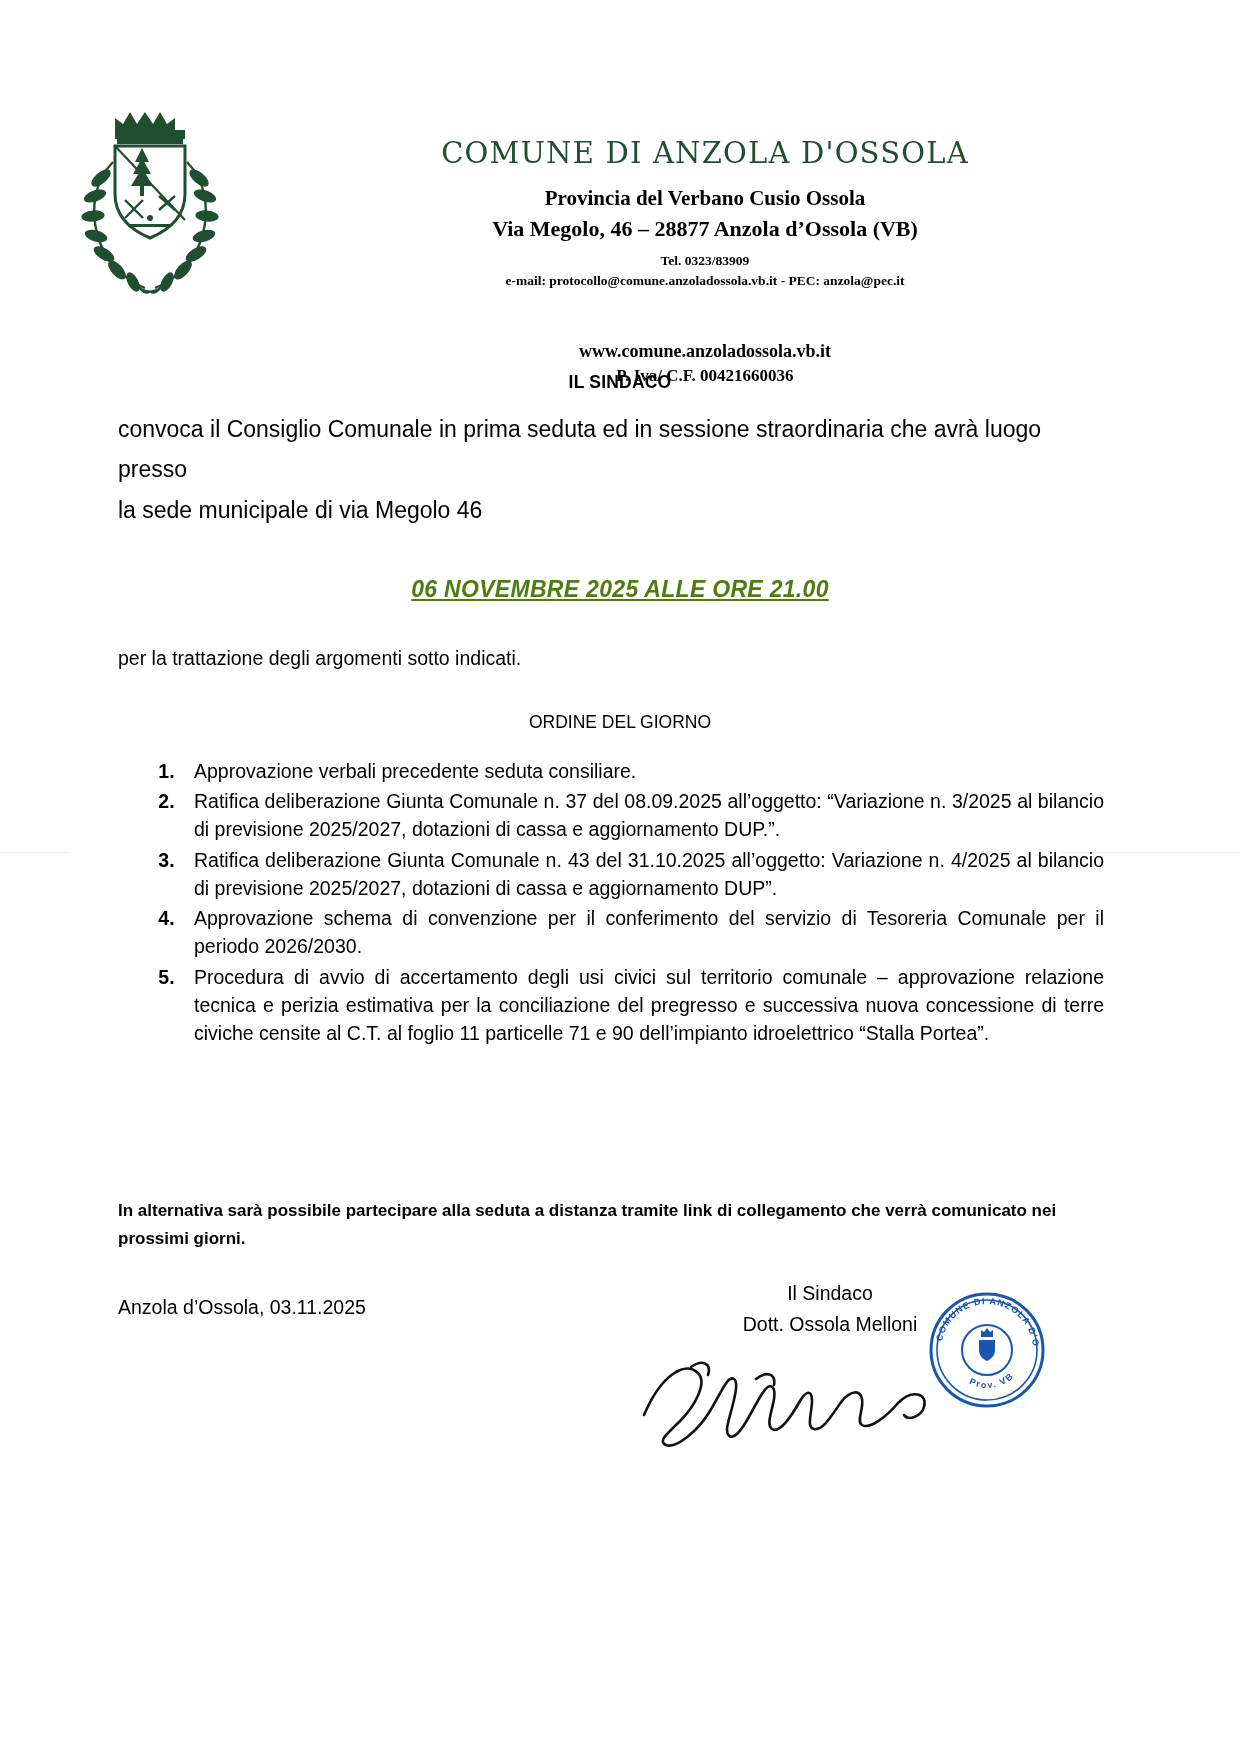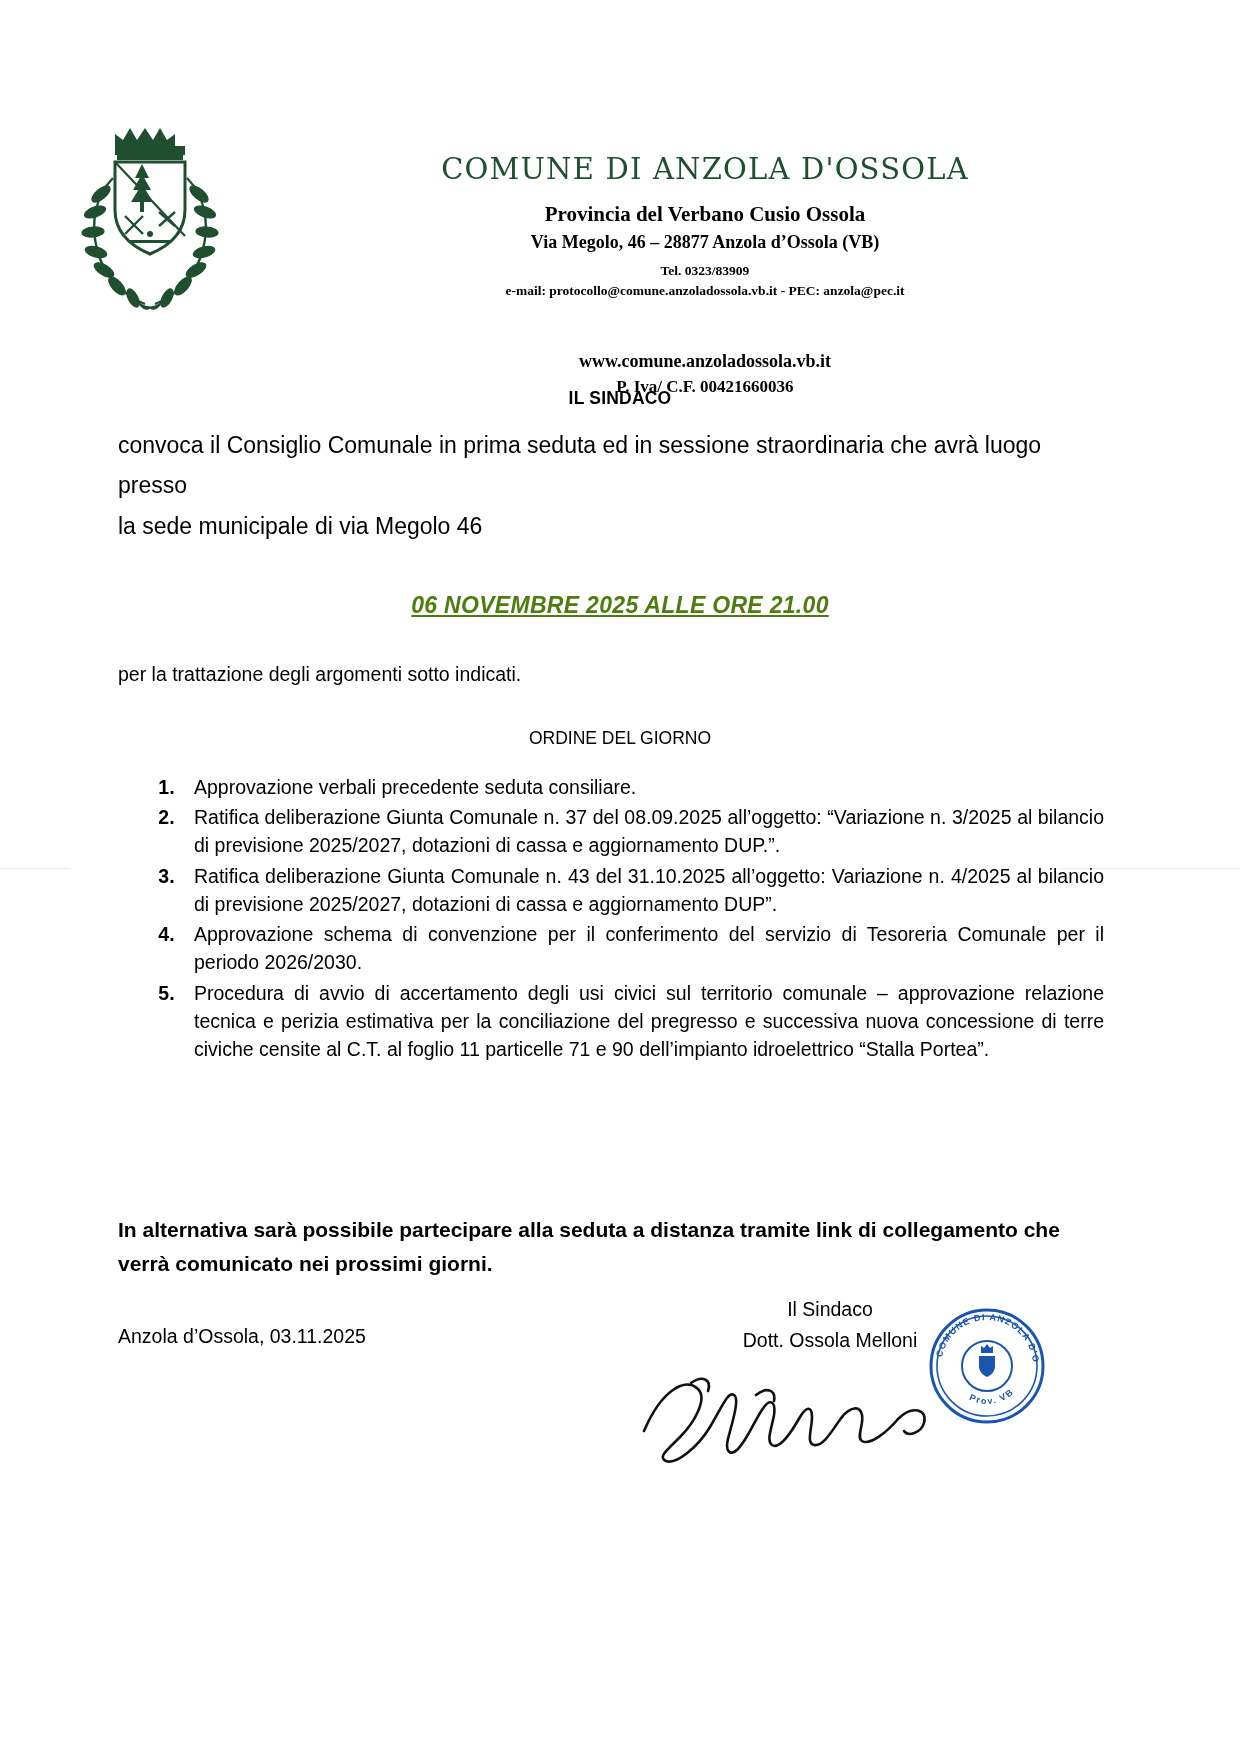--- a/index.html
+++ b/index.html
@@ -11,21 +11,21 @@
     width: 1240px;
     height: 1754px;
     position: relative;
     font-family: "Liberation Sans", sans-serif;
     color: #000000;
     overflow: hidden;
   }
 
   .page {
     position: absolute;
-    top: 16px; left: 0;
+    top: 0; left: 0;
     width: 1240px;
     height: 1352px;
     background: #fff;
   }
 
   
   .header {
     position: absolute;
     top: 96px;
     left: 0;
@@ -59,21 +59,21 @@
     margin-top: 40px;
     white-space: nowrap;
   }
   .hdr-line {
     font-family: "Liberation Serif", serif;
     font-weight: bold;
     color: #000;
     line-height: 1.45;
   }
   .hdr-l1 { font-size: 21px; margin-top: 12px; }
-  .hdr-l2 { font-size: 18px; }
+  .hdr-l2 { font-size: 22px; }
   .hdr-l3 { font-size: 13.5px; margin-top: 6px; }
   .hdr-l4 { font-size: 13.5px; }
   .hdr-l5 { font-size: 18px; margin-top: 48px; }
   .hdr-l6 { font-size: 17px; }
 
   
   .content {
     position: absolute;
     top: 372px;
     left: 136px;
@@ -126,21 +126,21 @@
     text-align: justify;
     font-weight: normal;
   }
   ol.items li::marker {
     font-weight: bold;
   }
 
   .alt-note {
     margin-top: 150px;
     font-weight: bold;
-    font-size: 21px;
+    font-size: 17px;
     line-height: 1.6;
     margin-left: -18px;
   }
   .place-date {
     margin-top: 44px;
     font-size: 19.5px;
     margin-left: -18px;
   }
 
   

